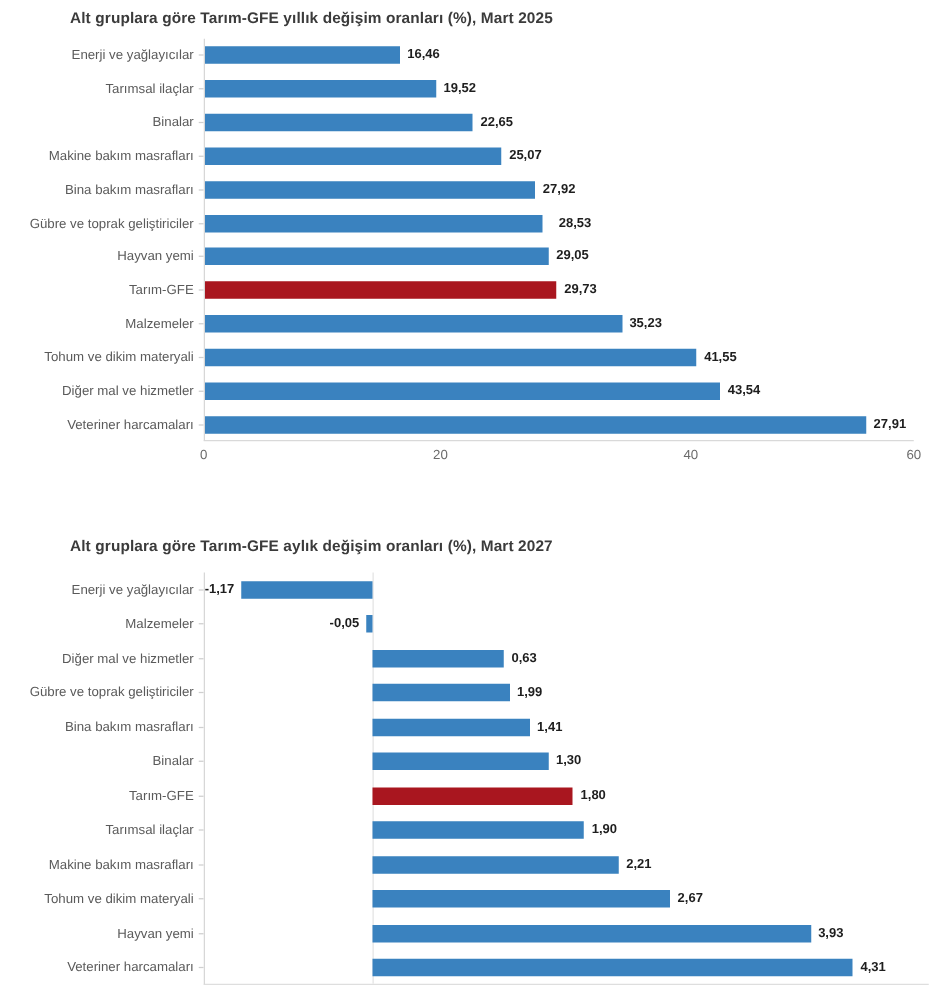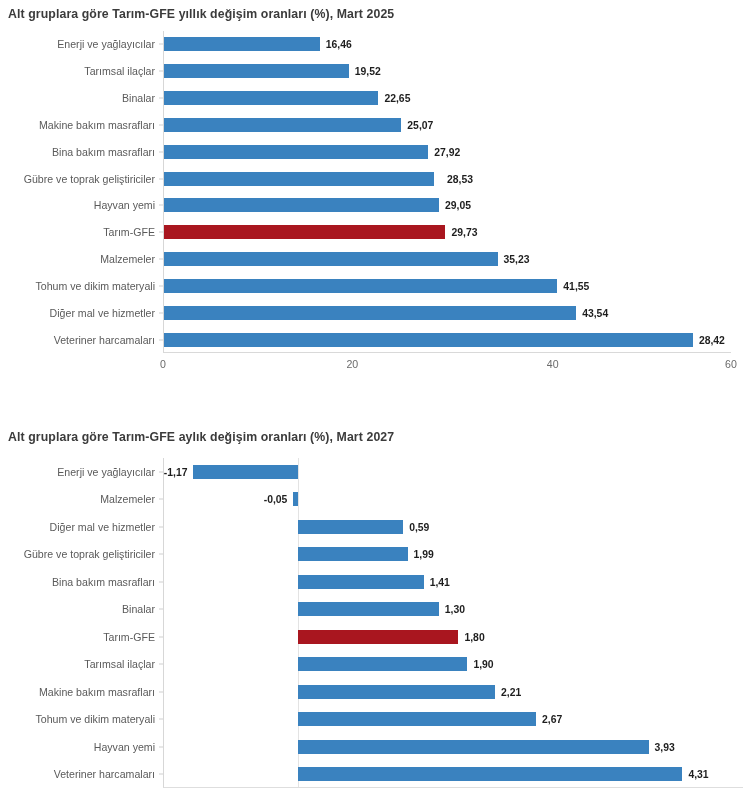--- a/index.html
+++ b/index.html
@@ -16,20 +16,21 @@
   .chart-block { position: absolute; left: 0; width: 750px; }
   #chart1-block { top: 0;   height: 400px; }
   #chart2-block { top: 418px; height: 382px; }
 
   .chart-title {
     font-size: 12.3px;
     font-weight: bold;
     color: #3b3b3b;
     letter-spacing: 0.1px;
     padding-left: 8px;
+    margin-left: 48px;
   }
   #chart1-block .chart-title { padding-top: 7px; }
   #chart2-block .chart-title { padding-top: 12px; }
 
   
   .plot-wrap { position: relative; }
   #chart1-plot-wrap { margin-top: 10px; height: 322px; }
   #chart2-plot-wrap { margin-top: 14px; height: 330px; }
 
   .cat-col {
@@ -152,21 +153,21 @@
             <div class="val-label" style="top: 174.417px; left: 281.007px;">29,05</div>
             <div class="bar highlight" style="left: 0px; width: 281.444px; top: 201.25px;"></div>
             <div class="val-label" style="top: 201.25px; left: 287.444px;">29,73</div>
             <div class="bar" style="left: 0px; width: 333.511px; top: 228.083px;"></div>
             <div class="val-label" style="top: 228.083px; left: 339.511px;">35,23</div>
             <div class="bar" style="left: 0px; width: 393.34px; top: 254.917px;"></div>
             <div class="val-label" style="top: 254.917px; left: 399.34px;">41,55</div>
             <div class="bar" style="left: 0px; width: 412.179px; top: 281.75px;"></div>
             <div class="val-label" style="top: 281.75px; left: 418.179px;">43,54</div>
             <div class="bar" style="left: 0px; width: 528.903px; top: 308.583px;"></div>
-            <div class="val-label" style="top: 308.583px; left: 534.903px;">28,42</div>
+            <div class="val-label" style="top: 308.583px; left: 534.903px;">27,91</div>
           </div>
       </div>
     </div>
     <div class="axis-row" id="chart1-axis" style="top: 358px; width: 568px; height: 16px;">
         <div class="axis-tick-label" style="left: 0px;">0</div>
         <div class="axis-tick-label" style="left: 189.333px;">20</div>
         <div class="axis-tick-label" style="left: 378.667px; margin-left: 11px;">40</div>
         <div class="axis-tick-label" style="left: 568px;">60</div>
       </div>
   </div>
@@ -201,21 +202,21 @@
           <div class="cat-label" style="top: 316.25px;">Veteriner harcamaları</div>
         </div>
       <div class="plot-area nobottom" id="chart2-plot" style="height: 330px; text-align: right;">
         <div class="rows" id="chart2-rows">
             <div class="zero-line" style="left: 133.846px;"></div>
             <div class="bar neg" style="left: 29.4462px; width: 104.4px; top: 13.75px;"></div>
             <div class="val-label" style="top: 13.75px; left: 23.4462px; transform: translate(-100%, -50%);">-1,17</div>
             <div class="bar neg" style="left: 129.385px; width: 4.46154px; top: 41.25px;"></div>
             <div class="val-label" style="top: 41.25px; left: 123.385px; transform: translate(-100%, -50%);">-0,05</div>
             <div class="bar" style="left: 133.846px; width: 105.292px; top: 68.75px;"></div>
-            <div class="val-label" style="top: 68.75px; left: 245.138px;">0,59</div>
+            <div class="val-label" style="top: 68.75px; left: 245.138px;">0,63</div>
             <div class="bar" style="left: 133.846px; width: 109.754px; top: 96.25px;"></div>
             <div class="val-label" style="top: 96.25px; left: 249.6px;">1,99</div>
             <div class="bar" style="left: 133.846px; width: 125.815px; top: 123.75px;"></div>
             <div class="val-label" style="top: 123.75px; left: 265.662px;">1,41</div>
             <div class="bar" style="left: 133.846px; width: 140.985px; top: 151.25px;"></div>
             <div class="val-label" style="top: 151.25px; left: 280.831px;">1,30</div>
             <div class="bar highlight" style="left: 133.846px; width: 160.615px; top: 178.75px;"></div>
             <div class="val-label" style="top: 178.75px; left: 300.462px;">1,80</div>
             <div class="bar" style="left: 133.846px; width: 169.538px; top: 206.25px;"></div>
             <div class="val-label" style="top: 206.25px; left: 309.385px;">1,90</div>

